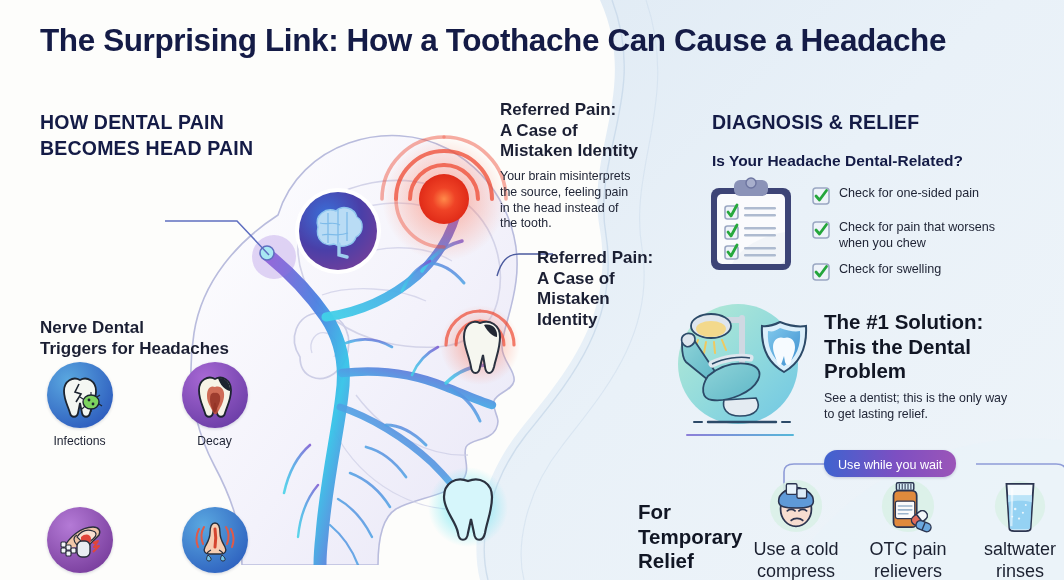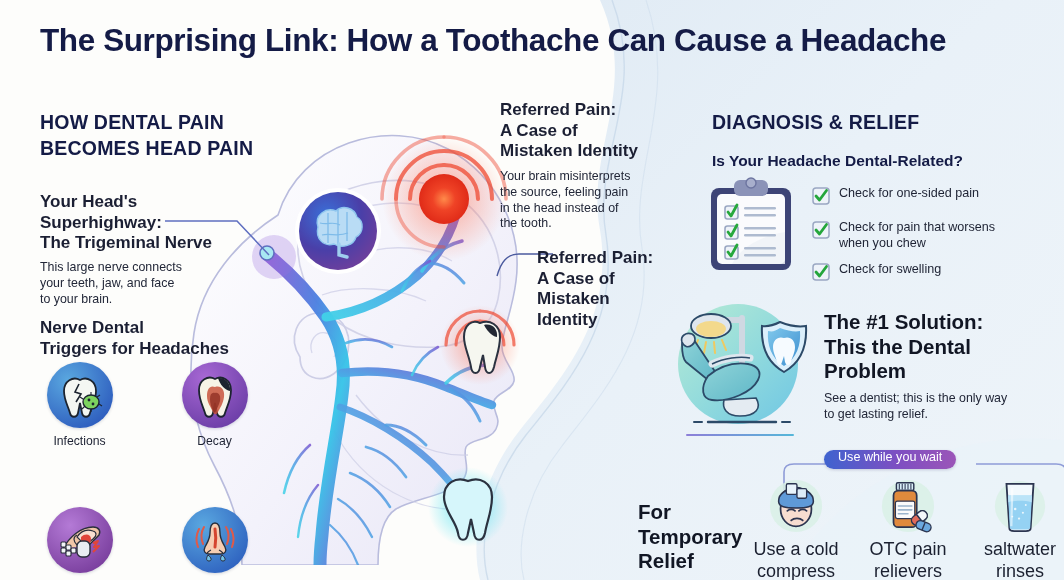--- a/index.html
+++ b/index.html
@@ -119,21 +119,21 @@
   .divider {
     position: absolute; left: 686px; top: 434px; width: 108px; height: 2px;
     background: linear-gradient(90deg,#8d7fd8,#55b7d9);
     border-radius: 2px; z-index: 5;
   }
 
   .temp-title { position: absolute; left: 638px; top: 500px; width: 120px; z-index: 5; }
 
   .badge {
     position: absolute; left: 824px; top: 450px;
-    padding: 0 14px 5px 14px;
+    padding: 8px 14px 5px 14px;
     border-radius: 13px;
     background: linear-gradient(90deg, #3f63cf 0%, #7d4fc2 55%, #9b55b8 100%);
     color: #ffffff; font-size: 12.6px; font-weight: 500;
     z-index: 7; white-space: nowrap;
     box-shadow: 0 1px 3px rgba(40,40,100,.2);
   }
   .badge-bracket { position: absolute; left: 780px; top: 458px; z-index: 5; }
 
   .relief-items {
     position: absolute; left: 752px; top: 478px;
@@ -323,32 +323,20 @@
     </svg>
   </div>
 
   <div class="headline">The Surprising Link: How a Toothache Can Cause a Headache</div>
 
   <div class="left-title">
     <div class="sec-head">HOW DENTAL PAIN</div>
     <div class="sec-head">BECOMES HEAD PAIN</div>
   </div>
 
-  <div class="nerve-block">
-    <div class="sub-head">
-      <div>Your Head's</div>
-      <div>Superhighway:</div>
-      <div>The Trigeminal Nerve</div>
-    </div>
-    <div class="body-text">
-      <div>This large nerve connects</div>
-      <div>your teeth, jaw, and face</div>
-      <div>to your brain.</div>
-    </div>
-  </div>
 
   <div class="connector1">
     <svg width="120" height="70" viewBox="0 0 120 70">
       <path d="M 0 16 L 72 16 L 104 50" fill="none" stroke="#5f6fc0" stroke-width="1.5"></path>
     </svg>
   </div>
 
   <div class="triggers-title">
     <div class="sub-head">Nerve Dental</div>
     <div class="sub-head">Triggers for Headaches</div>

